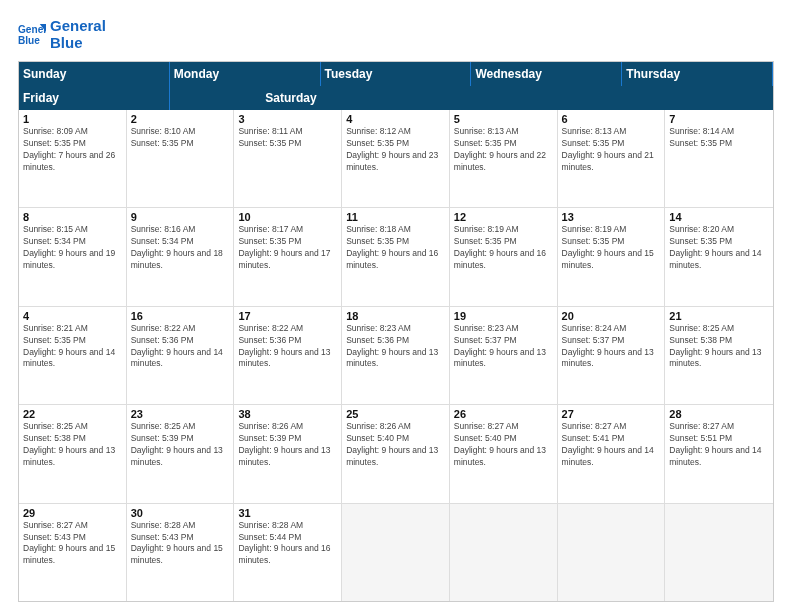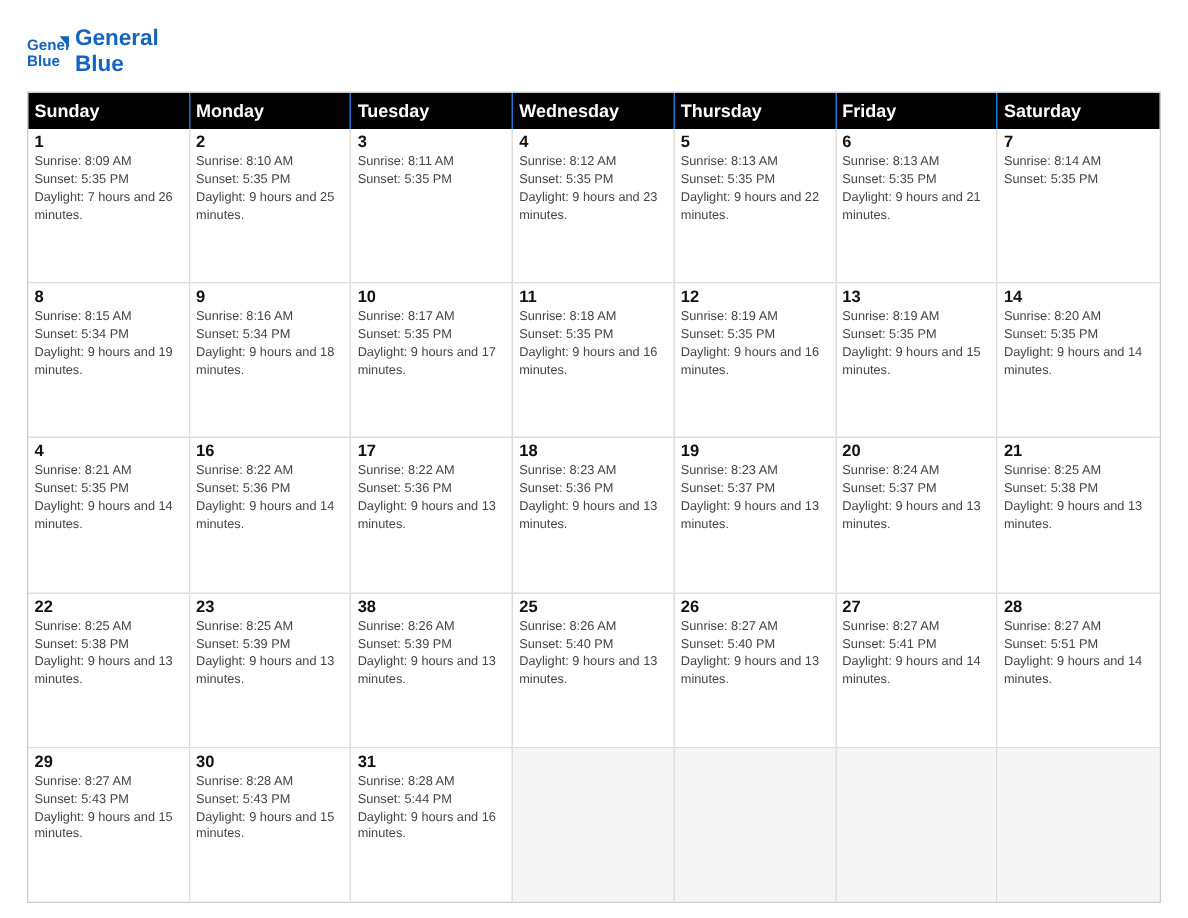--- a/index.html
+++ b/index.html
@@ -45,32 +45,32 @@
       color: #333;
     }
     .calendar {
       flex: 1;
       display: flex;
       flex-direction: column;
       border: 1px solid #ccc;
     }
     .cal-header {
       display: grid;
-      grid-template-columns: repeat(7, 1fr);
-      background: #000000;
+      grid-template-columns: repeat(5, 1fr);
+      background: #0c4a6e;
     }
     .cal-header-cell {
       color: #fff;
       font-size: 12px;
       font-weight: bold;
       padding: 5px 4px;
       text-align: left;
       border-right: 1px solid #1a78d0;
     }
-    .cal-header-cell:last-child { border-right: none; }
+    .cal-header-cell:last-child { border-right: none; text-align: right; }
     .cal-body {
       flex: 1;
       display: flex;
       flex-direction: column;
     }
     .cal-row {
       display: grid;
       grid-template-columns: repeat(7, 1fr);
       flex: 1;
       border-top: 1px solid #ddd;
@@ -139,21 +139,20 @@
           <span>Sunrise: 8:09 AM</span><br>
           <span>Sunset: 5:35 PM</span><br>
           <span>Daylight: 7 hours and 26 minutes.</span>
         </div>
       </div>
           <div class="cal-cell">
         <span class="day-num">2</span>
         <div class="info">
           <span>Sunrise: 8:10 AM</span><br>
           <span>Sunset: 5:35 PM</span><br>
-          <span>Daylight: 9 hours and 25 minutes.</span>
         </div>
       </div>
           <div class="cal-cell">
         <span class="day-num">3</span>
         <div class="info">
           <span>Sunrise: 8:11 AM</span><br>
           <span>Sunset: 5:35 PM</span><br>
         </div>
       </div>
           <div class="cal-cell">

